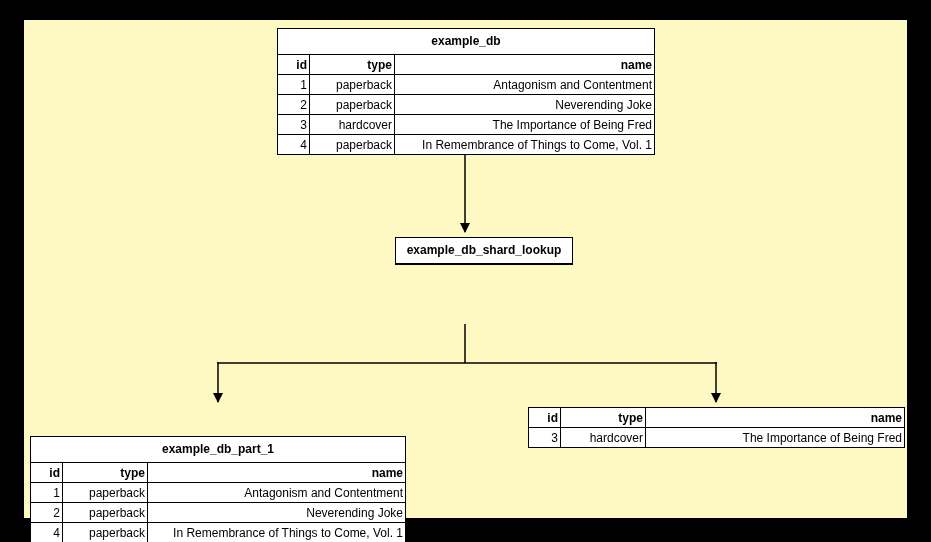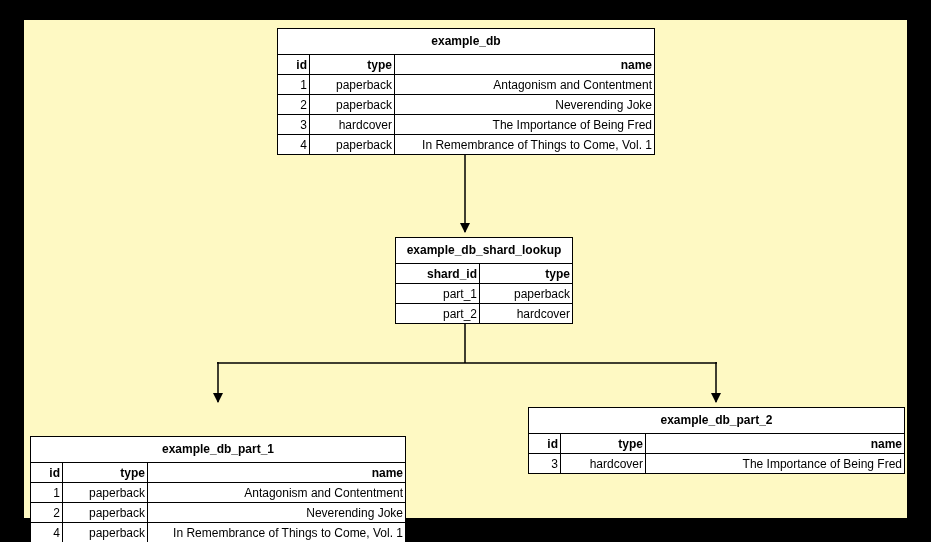--- a/index.html
+++ b/index.html
@@ -122,38 +122,20 @@
           <td>4</td>
           <td>paperback</td>
           <td>In Remembrance of Things to Come, Vol. 1</td>
         </tr>
       </tbody>
     </table>
   </div>
 
   <div class="db-table" id="tbl-shard-lookup">
     <div class="tbl-title">example_db_shard_lookup</div>
-    <table>
-      <thead>
-        <tr>
-          <th class="col-shard">shard_id</th>
-          <th>type</th>
-        </tr>
-      </thead>
-      <tbody>
-        <tr>
-          <td>part_1</td>
-          <td>paperback</td>
-        </tr>
-        <tr>
-          <td>part_2</td>
-          <td>hardcover</td>
-        </tr>
-      </tbody>
-    </table>
   </div>
 
   <div class="db-table" id="tbl-part-1">
     <div class="tbl-title">example_db_part_1</div>
     <table>
       <thead>
         <tr>
           <th class="col-id">id</th>
           <th class="col-type">type</th>
           <th>name</th>
@@ -173,21 +155,20 @@
         <tr>
           <td>4</td>
           <td>paperback</td>
           <td>In Remembrance of Things to Come, Vol. 1</td>
         </tr>
       </tbody>
     </table>
   </div>
 
   <div class="db-table" id="tbl-part-2">
-    <div class="tbl-title">example_db_part_2</div>
     <table>
       <thead>
         <tr>
           <th class="col-id">id</th>
           <th class="col-type">type</th>
           <th>name</th>
         </tr>
       </thead>
       <tbody>
         <tr>

